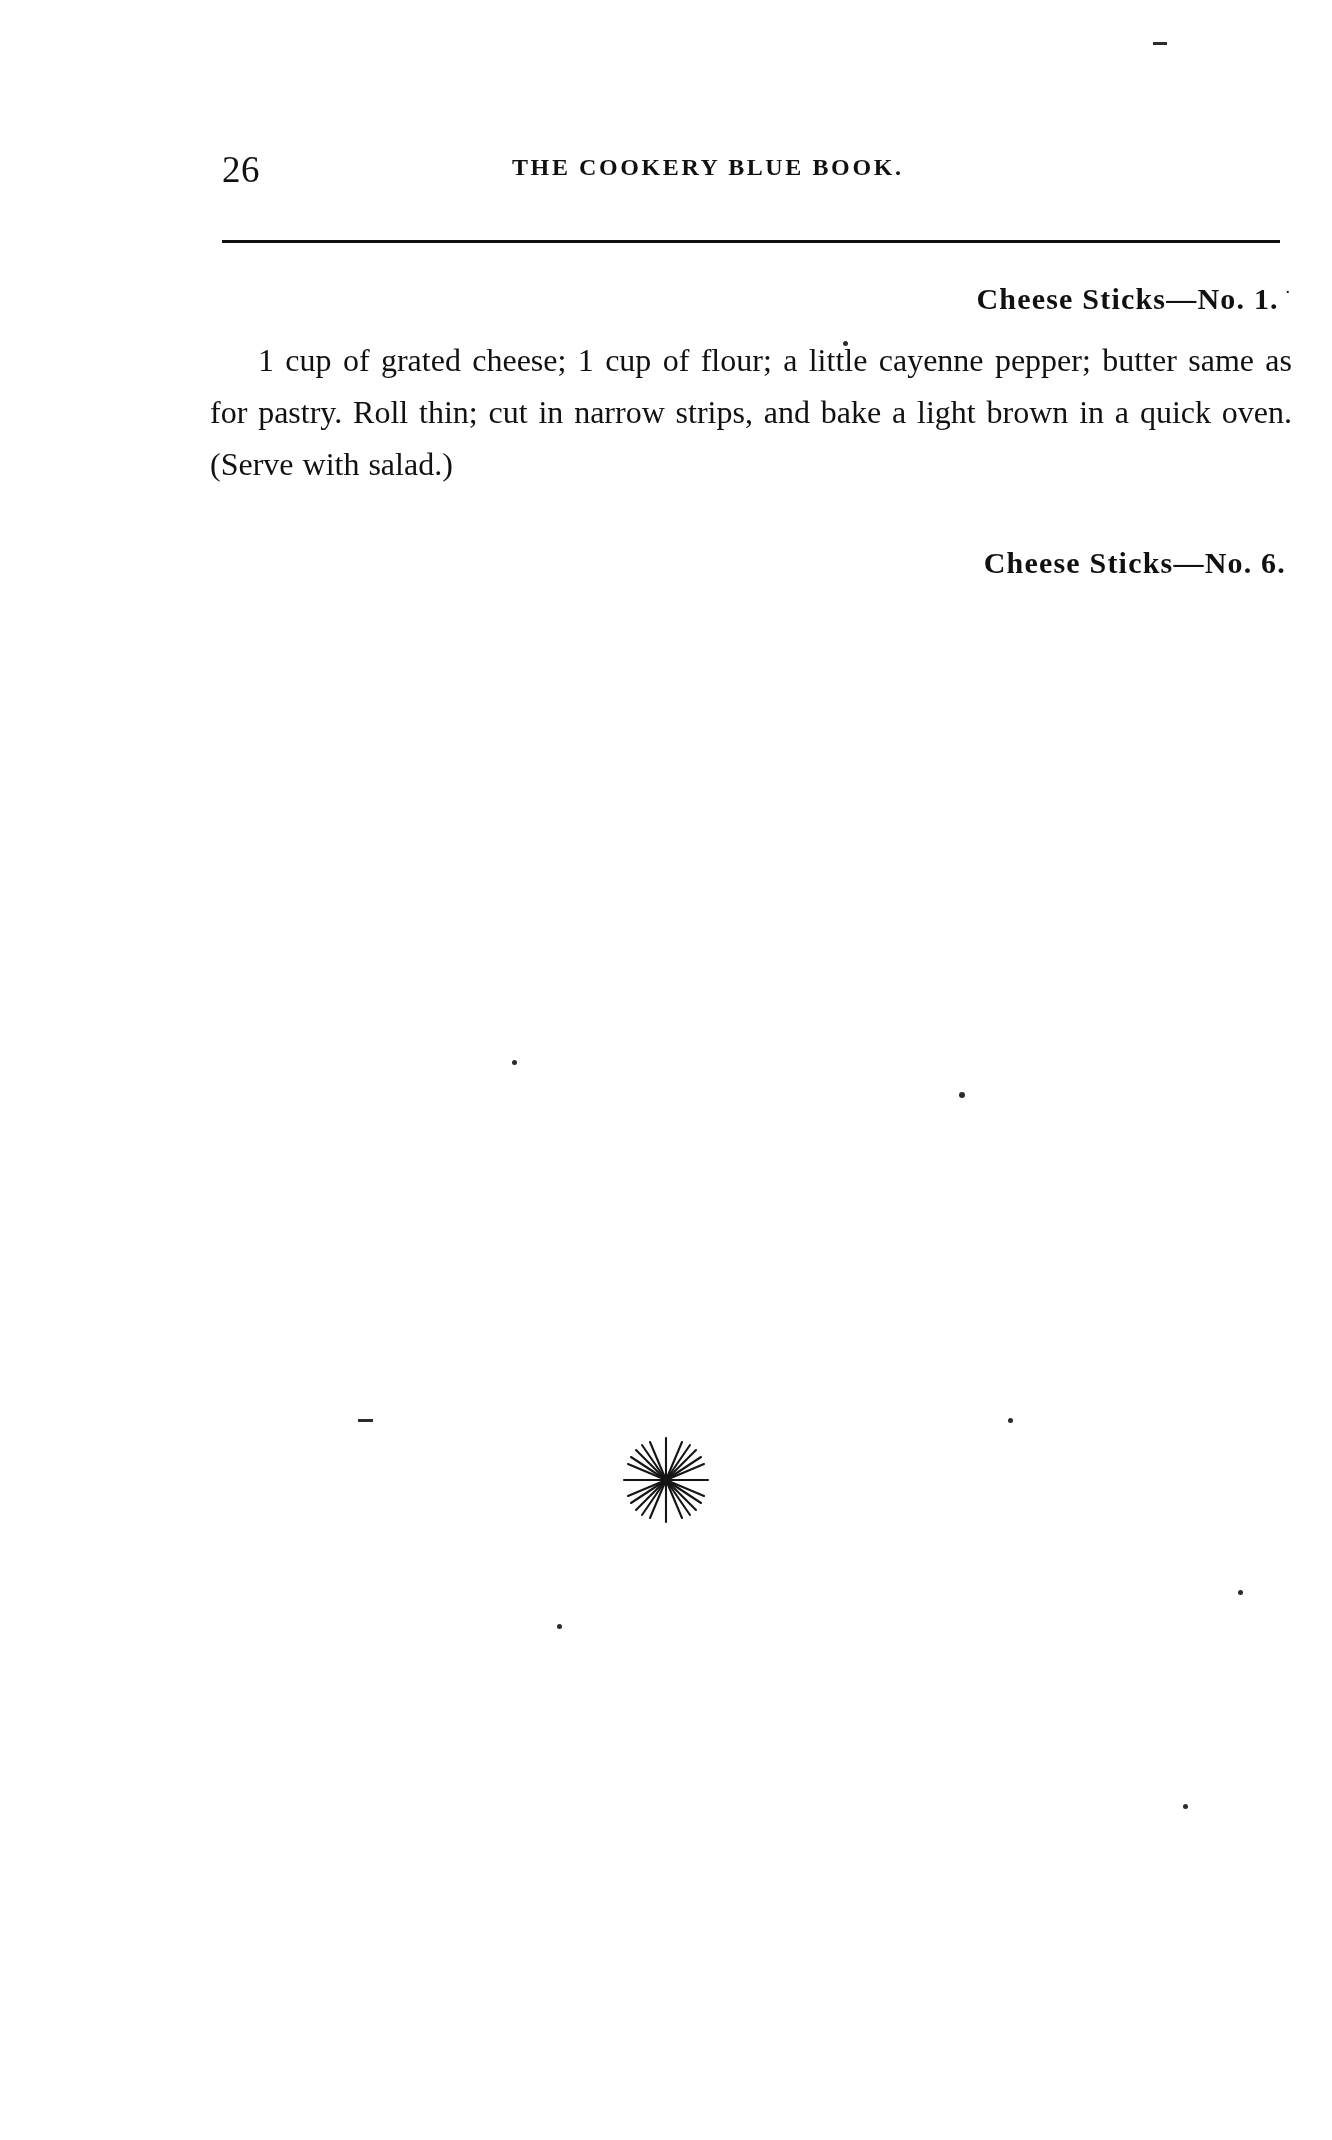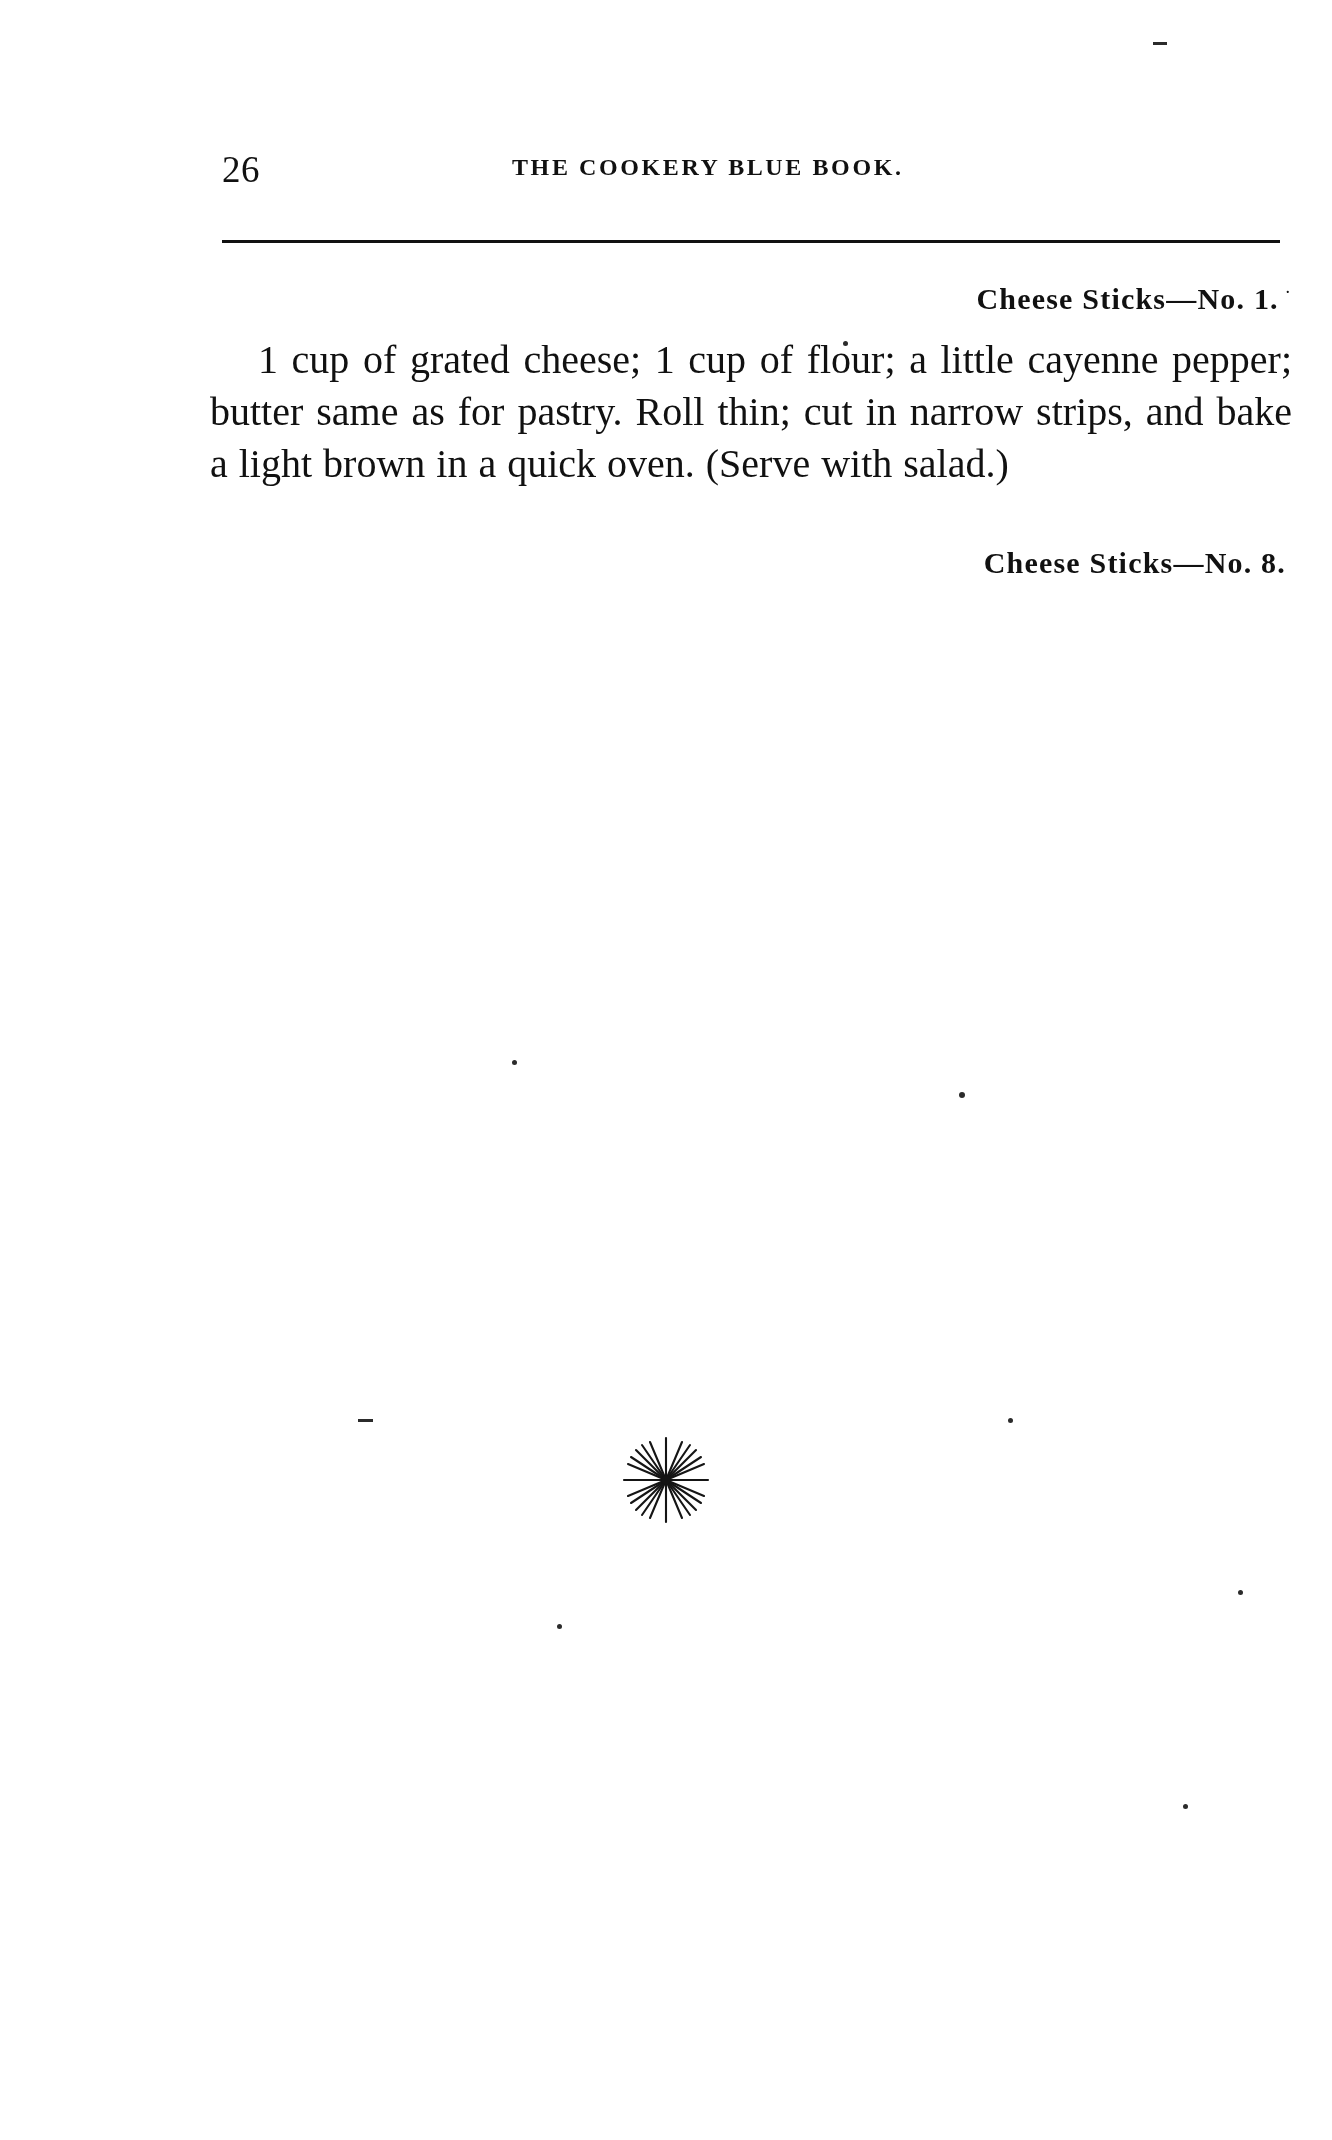--- a/index.html
+++ b/index.html
@@ -83,21 +83,21 @@
     font-family: "Liberation Serif", serif;
   }
   .recipe-title .dot-after {
     font-size: 18px;
     vertical-align: super;
     margin-left: 6px;
     font-weight: normal;
   }
 
   .recipe-body {
-    font-size: 40px;
+    font-size: 32px;
     line-height: 52px;
     text-align: justify;
     text-indent: 48px;
     margin: 0;
     word-spacing: 1px;
   }
 
   .block-gap {
     height: 56px;
   }
@@ -142,21 +142,21 @@
       <h2 class="recipe-title">
         <span>Cheese Sticks—No. 1.</span><span class="dot-after">·</span>
       </h2>
       <p class="recipe-body">1 cup of grated cheese; 1 cup of flour; a little cayenne pepper; butter same as for pastry.  Roll thin; cut in narrow strips, and bake a light brown in a quick oven.  (Serve with salad.)</p>
     </div>
 
     <div class="block-gap"></div>
 
     <div>
       <h2 class="recipe-title">
-        <span>Cheese Sticks—No. 8.</span><span class="dot-after"></span>
+        <span>Cheese Sticks—No. 6.</span><span class="dot-after"></span>
       </h2>
     </div>
 
   </div>
 
   <div class="ornament">
     <svg viewBox="0 0 110 100" width="110" height="100" aria-hidden="true">
       <g stroke="#151515" stroke-width="2.1" stroke-linecap="round">
         <line x1="55" y1="50" x2="55" y2="8"></line>
         <line x1="55" y1="50" x2="55" y2="92"></line>

